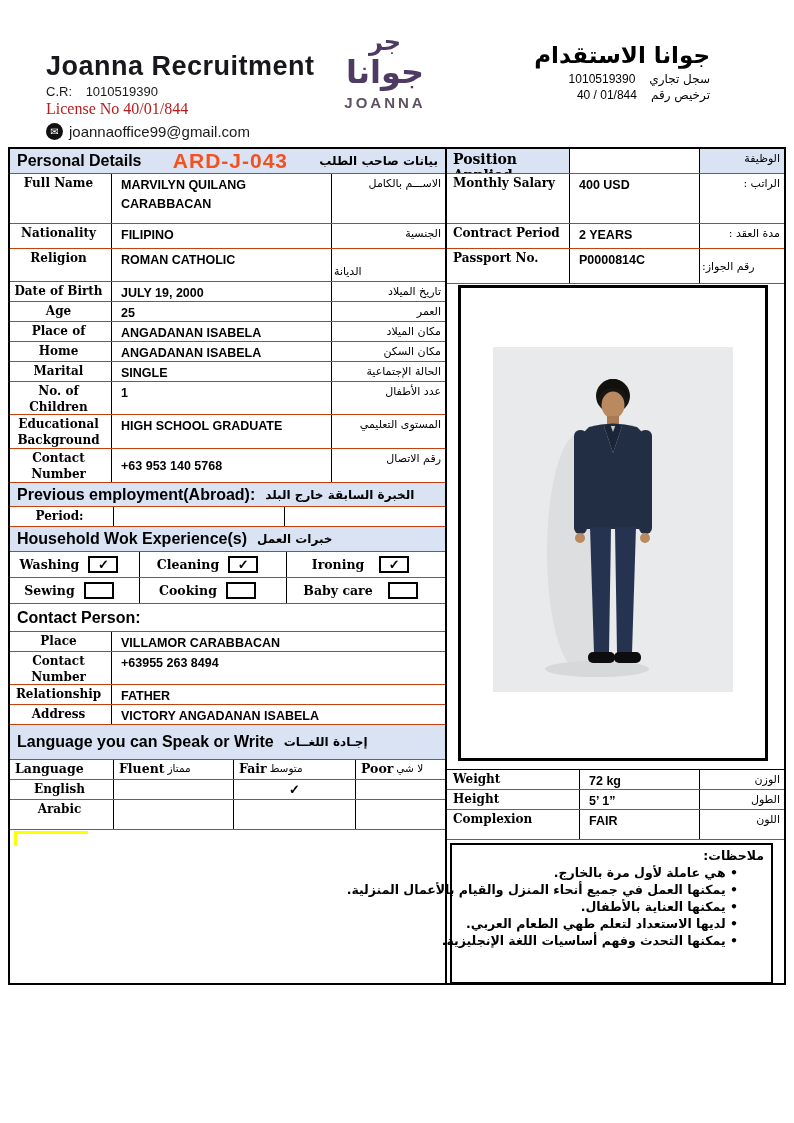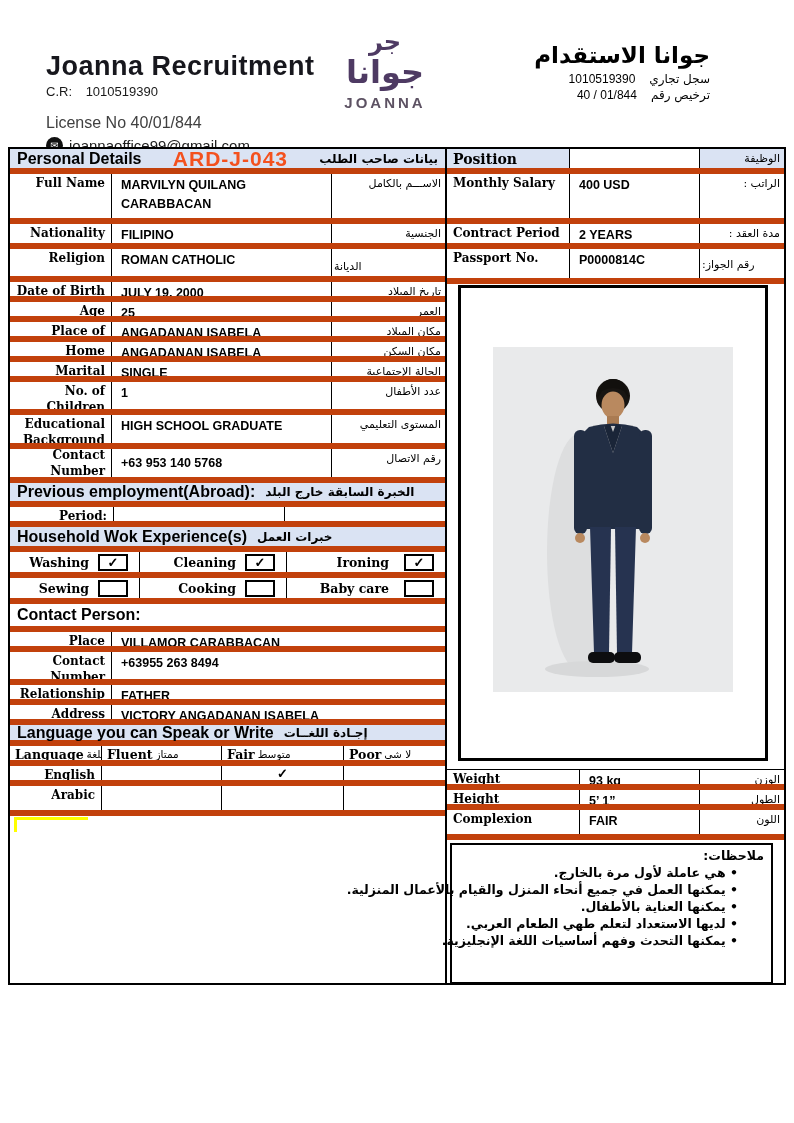--- a/index.html
+++ b/index.html
@@ -5,67 +5,67 @@
   html,body{margin:0;padding:0;background:#fff;}
   .page{position:relative;width:794px;height:1123px;background:#fff;overflow:hidden;
         font-family:"Liberation Sans",sans-serif;color:#000;}
   *,*::before,*::after{box-sizing:border-box;}
 
   
   .lh-left{position:absolute;left:46px;top:52px;width:300px;}
   .lh-company{font-size:27px;font-weight:bold;letter-spacing:.5px;color:#17171d;line-height:1.05;}
   .lh-cr{font-size:13px;margin-top:4px;color:#1a1a1a;}
   .lh-cr .num{margin-left:10px;}
-  .lh-lic{font-size:16px;margin-top:15px;color:#404040;}
+  .lh-lic{font-size:16px;margin-top:1px;color:#b91c1c;font-family:Liberation Serif, serif;}
   .lh-mail{display:flex;align-items:center;gap:6px;margin-top:5px;font-size:15px;color:#1a1a1a;}
   .mail-ic{width:17px;height:17px;border-radius:50%;background:#111;color:#fff;display:flex;
            align-items:center;justify-content:center;font-size:10px;line-height:1;flex:0 0 auto;}
   .lh-logo{position:absolute;left:330px;top:30px;width:110px;text-align:center;}
   .logo-mark{font-size:24px;font-weight:bold;color:#4e3a63;font-family:"DejaVu Sans",sans-serif;line-height:1;}
   .logo-ar{font-size:32px;font-weight:bold;color:#4e3a63;font-family:"DejaVu Sans",sans-serif;line-height:1.15;}
   .logo-en{font-size:15px;font-weight:bold;letter-spacing:3px;color:#5d5263;margin-top:3px;}
   .lh-right{position:absolute;right:84px;top:42px;width:230px;direction:rtl;text-align:right;
             font-family:"DejaVu Sans",sans-serif;}
   .lh-ar-name{font-size:23px;font-weight:bold;line-height:1.2;}
   .lh-ar-row{display:flex;gap:14px;font-size:12px;margin-top:2px;justify-content:flex-start;}
   .lh-ar-row .num{direction:ltr;unicode-bidi:embed;font-family:"Liberation Sans",sans-serif;}
 
   
   .grid{position:absolute;left:8px;top:147px;width:778px;height:838px;}
   .panel-l{position:absolute;left:0;top:0;width:439px;height:838px;border:2px solid #000;}
   .panel-r{position:absolute;left:439px;top:0;width:339px;height:838px;
            border-top:2px solid #000;border-right:2px solid #000;border-bottom:2px solid #000;}
-  .row{display:flex;border-bottom:6px solid #c2410c;flex-shrink:0;}
+  .row{display:flex;border-bottom:1px solid #c2410c;flex-shrink:0;}
   .row.noline{border-bottom:none;}
   .c{border-right:1px solid #000;overflow:hidden;}
   .c.last{border-right:none;flex:1;}
-  .lbl{font-family:"DejaVu Serif",serif;font-weight:bold;font-size:12px;text-align:right;
+  .lbl{font-family:"DejaVu Serif",serif;font-weight:bold;font-size:12px;text-align:center;
        padding:2px 6px 0 2px;line-height:1.3;}
   .lbl.left{text-align:left;padding:2px 2px 0 6px;}
   .val{font-family:"Liberation Sans",sans-serif;font-weight:bold;font-size:12.5px;
        padding:2px 2px 0 9px;line-height:1.55;}
   .arc{font-family:"DejaVu Sans",sans-serif;font-size:11px;direction:rtl;text-align:right;
        padding:2px 4px 0 2px;line-height:1.4;}
   .w-lbl{width:102px;} .w-val{width:220px;}
   .w-plbl{width:104px;} .w-pval{width:171px;}
   .sec{background:#dae3f3;display:flex;align-items:center;padding:0 7px;gap:10px;}
   .sec .en{font-size:16px;font-weight:bold;font-family:"Liberation Sans",sans-serif;}
   .sec .ar{font-family:"DejaVu Sans",sans-serif;font-size:12px;font-weight:bold;direction:rtl;}
   .sec.spread{justify-content:space-between;}
   .code{font-size:21px;font-weight:bold;color:#f4511e;letter-spacing:1px;}
   .whitehead{background:#fff;display:flex;align-items:center;padding:0 7px;}
   .whitehead .en{font-size:16px;font-weight:bold;}
-  .hw-sec{display:flex;align-items:center;justify-content:flex-end;gap:9px;
+  .hw-sec{display:flex;align-items:center;justify-content:center;gap:9px;
           padding-right:11px;border-right:1px solid #000;}
   .hw-sec.last{border-right:none;}
   .hw-lbl{font-family:"DejaVu Serif",serif;font-weight:bold;font-size:12.5px;}
   .cb{width:30px;height:17px;border:2px solid #000;background:#fff;display:flex;
       align-items:center;justify-content:center;font-weight:bold;font-size:13px;line-height:1;}
   .hw1{width:130px;} .hw2{width:147px;}
-  .lg0{width:92px;} .lg1{width:120px;} .lg2{width:122px;}
+  .lg0{width:104px;flex-direction:column;} .lg1{width:120px;} .lg2{width:122px;}
   .lg-head{display:flex;align-items:flex-start;justify-content:flex-start;gap:3px;padding:1px 2px 0 5px;}
   .lg-head .en{font-family:"DejaVu Serif",serif;font-weight:bold;font-size:12.5px;}
   .lg-head .ar{font-family:"DejaVu Sans",sans-serif;font-size:10.5px;padding-top:1px;}
   .mark-cell{display:flex;align-items:center;justify-content:center;font-weight:bold;font-size:13px;}
   .rp-lbl{width:123px;} .rp-mid{width:130px;}
   .rp-lbl2{width:133px;} .rp-val2{width:120px;}
   .hdr-bg{background:#dae3f3;}
   .pos-en{font-family:"DejaVu Serif",serif;font-weight:bold;font-size:14px;padding:2px 2px 0 6px;}
 
   
@@ -246,21 +246,21 @@
       </div>
       <div class="row" style="height:20px">
         <div class="c lbl w-lbl">Relationship</div>
         <div class="c val last">FATHER</div>
       </div>
       <div class="row" style="height:20px">
         <div class="c lbl w-lbl">Address</div>
         <div class="c val last">VICTORY ANGADANAN ISABELA</div>
       </div>
 
-      <div class="row sec" style="height:21px">
+      <div class="row sec" style="height:35px">
         <span class="en">Language you can Speak or Write</span>
         <span class="ar">إجـادة اللغــات</span>
       </div>
       <div class="row" style="height:20px">
         <div class="c lg0 lg-head">
           <span class="en">Language</span>
           <span class="ar">اللغة</span>
         </div>
         <div class="c lg1 lg-head">
           <span class="en">Fluent</span>
@@ -338,21 +338,21 @@
             <path d="M97 180 h21 l-2 126 h-15 z" fill="#263350"></path>
             <path d="M122 180 h21 l-4 126 h-15 z" fill="#263350"></path>
             <rect x="95" y="305" width="27" height="11" rx="5" fill="#0d0d0f"></rect>
             <rect x="121" y="305" width="27" height="11" rx="5" fill="#0d0d0f"></rect>
           </svg>
         </div>
       </div>
 
       <div class="row" style="height:20px">
         <div class="c lbl left rp-lbl2">Weight</div>
-        <div class="c val rp-val2">93 kg</div>
+        <div class="c val rp-val2">72 kg</div>
         <div class="c arc last">الوزن</div>
       </div>
       <div class="row" style="height:20px">
         <div class="c lbl left rp-lbl2">Height</div>
         <div class="c val rp-val2">5’ 1”</div>
         <div class="c arc last">الطول</div>
       </div>
       <div class="row" style="height:30px">
         <div class="c lbl left rp-lbl2">Complexion</div>
         <div class="c val rp-val2">FAIR</div>

